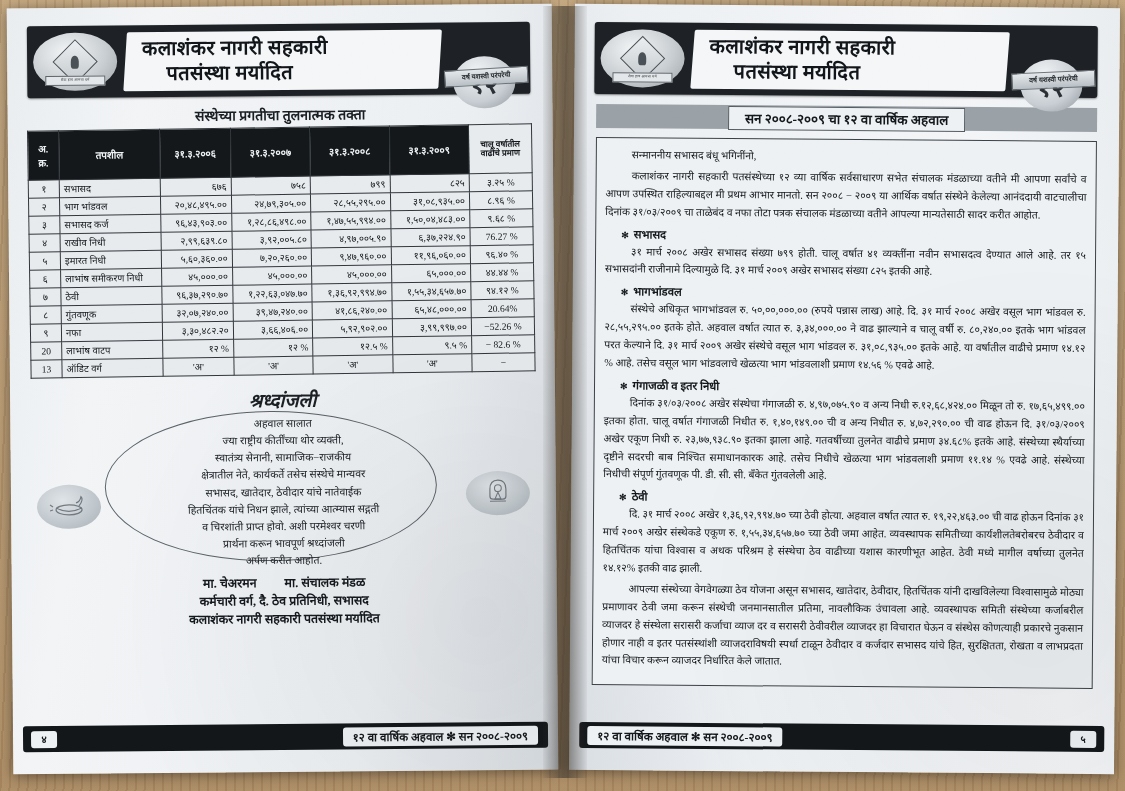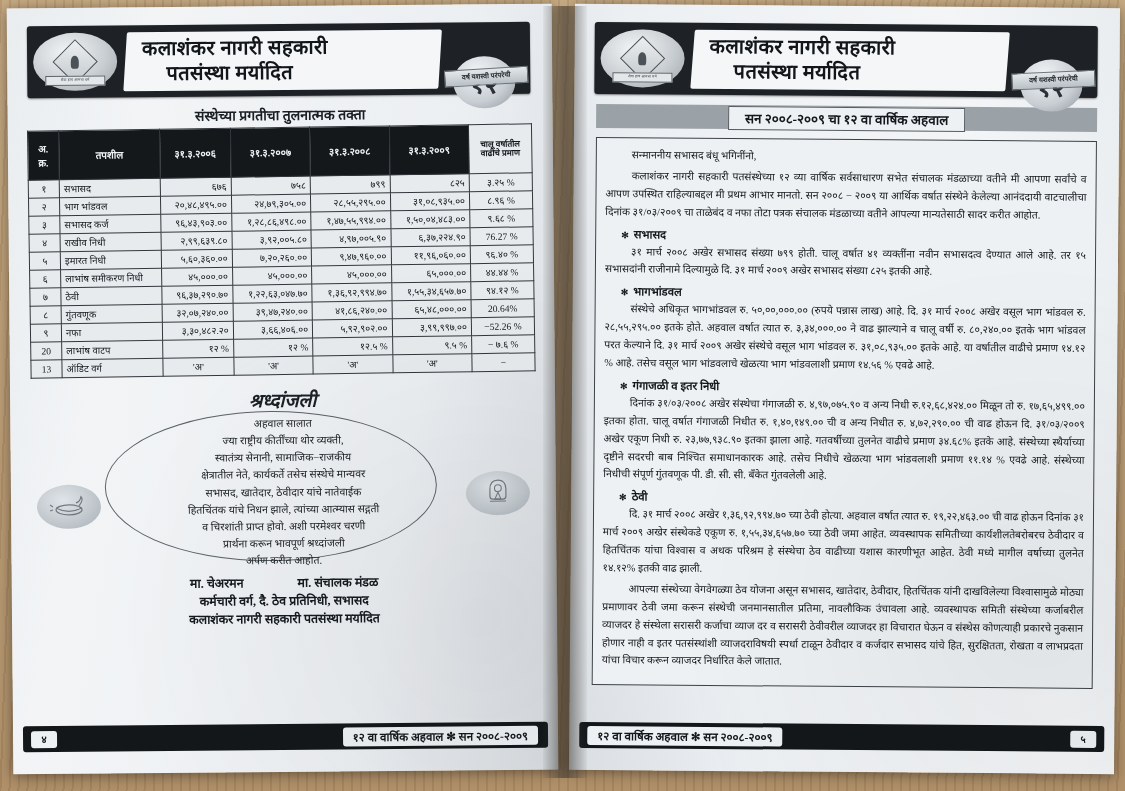--- a/index.html
+++ b/index.html
@@ -167,21 +167,21 @@
     display:flex;align-items:center;justify-content:center;
   }
   .deco-left{left:6px;top:96px;}
   .deco-right{right:6px;top:86px;}
   .deco svg{opacity:.8;}
   .signoff{
     margin-top:6px;text-align:center;
     font-family:"Liberation Serif",serif;font-weight:bold;
     font-size:12.4px;color:#14191e;line-height:1.45;
   }
-  .signoff .row1 span{margin:0 27px;}
+  .signoff .row1 span{margin:0 14px;}
   
   .footer-bar{
     position:absolute;left:10px;right:10px;bottom:22px;height:26px;
     background:#13171a;border-radius:3px;display:flex;align-items:center;
   }
   .footer-bar.right{justify-content:flex-start;}
   .pagenum{
     width:26px;height:17px;margin:0 8px;flex:none;
     background:#eef1f3;border-radius:3px;
     font-family:"Liberation Serif",serif;font-weight:bold;font-size:10px;
@@ -352,21 +352,21 @@
               <td class="c-num">३,९९,९९७.००</td>
               <td class="c-pct">−52.26 %</td>
             </tr>
           <tr>
               <td class="c-sr">20</td>
               <td class="c-desc">लाभांष वाटप</td>
               <td class="c-num">१२ %</td>
               <td class="c-num">१२ %</td>
               <td class="c-num">१२.५ %</td>
               <td class="c-num">९.५ %</td>
-              <td class="c-pct">− ७.६ %</td>
+              <td class="c-pct">− 82.6 %</td>
             </tr>
           <tr>
               <td class="c-sr">13</td>
               <td class="c-desc">ऑडिट वर्ग</td>
               <td class="c-num" style="text-align:center">'अ'</td>
               <td class="c-num" style="text-align:center">'अ'</td>
               <td class="c-num" style="text-align:center">'अ'</td>
               <td class="c-num" style="text-align:center">'अ'</td>
               <td class="c-pct">−</td>
             </tr>

